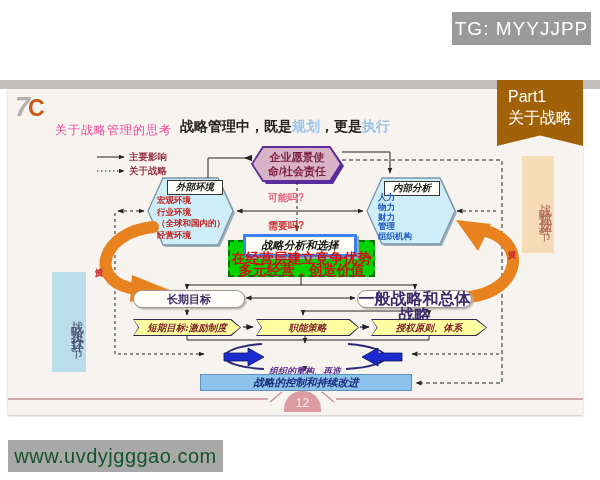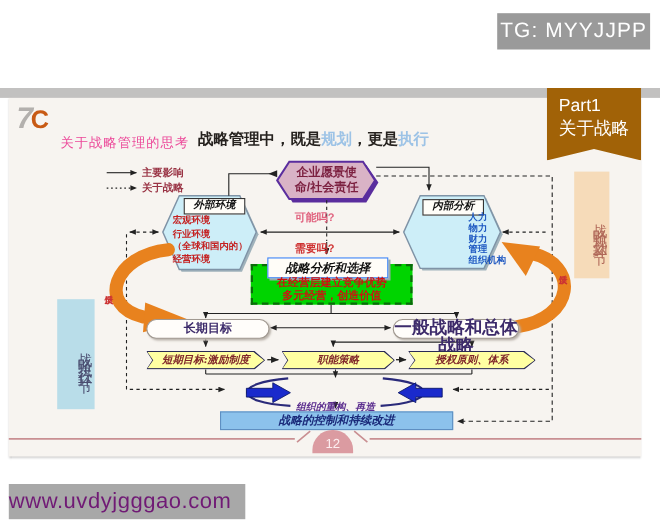--- a/index.html
+++ b/index.html
@@ -27,32 +27,32 @@
   .title .blue{color:#9dc3e6;}
   
   .lg{font-size:9.5px;font-weight:bold;color:#993344;}
   .lg1{left:129px;top:151px;} .lg2{left:129px;top:165px;}
   
   .tagbox{background:#fffdf8;border:1px solid #333;font-family:Liberation Serif, serif;
           font-style:italic;font-weight:bold;font-size:9.5px;text-align:center;color:#111;}
   .ext-label{left:167px;top:180px;width:54px;height:13px;line-height:13px;}
   .int-label{left:384px;top:181px;width:54px;height:13px;line-height:13px;}
   .ext-lines{left:157px;top:195px;width:78px;font-size:8.5px;font-weight:bold;color:#c42020;line-height:11.5px;}
-  .int-lines{left:378px;top:193px;width:70px;font-size:8.5px;font-weight:bold;color:#1a55c0;line-height:9.8px;margin-left:48px;}
+  .int-lines{left:378px;top:193px;width:70px;font-size:8.5px;font-weight:bold;color:#1a55c0;line-height:9.8px;}
   .vision-text{left:251px;top:150px;width:92px;text-align:center;font-size:11px;font-weight:bold;
                color:#7b1f3f;line-height:14px;}
   .q1{left:268px;top:191px;font-size:10px;font-weight:bold;color:#e0627e;}
   .q2{left:268px;top:219px;font-size:10px;font-weight:bold;color:#cf3333;}
   
-  .analysis{left:243px;top:234px;width:108px;height:17px;background:#fffdf8;border:1px solid #3b82f6;
+  .analysis{left:243px;top:234px;width:108px;height:17px;background:#fffdf8;border:3px solid #3b82f6;
             box-shadow:2px 2px 0 #9aa;font-family:"DejaVu Serif",serif;font-style:italic;font-weight:bold;
             font-size:11px;line-height:17px;text-align:center;color:#101010;}
   .green-box{left:228px;top:240px;width:147px;height:37px;background:#00d400;
              border:2px dashed #0b6b0b;box-sizing:border-box;}
-  .green-text{left:228px;top:252px;width:147px;text-align:center;font-size:10px;font-weight:bold;
+  .green-text{left:228px;top:252px;width:147px;text-align:center;font-size:14px;font-weight:bold;
               color:#d01010;line-height:12px;}
   
   .rbox{background:#fffdfa;border:1px solid #a09890;border-radius:9px;box-shadow:1.5px 1.5px 2px #b9b2aa;
         text-align:center;font-weight:bold;color:#3d2b6b;}
   .longterm{left:133px;top:290px;width:110px;height:16px;font-size:11px;line-height:16px;}
   .general{left:357px;top:290px;width:113px;height:16px;font-size:16px;line-height:16px;}
   
   .banner{height:17px;background:#2a2a55;
           clip-path:polygon(0 0,91% 0,100% 50%,91% 100%,0 100%,5% 50%);}
   .banner-in{position:absolute;inset:1px;background:#ffffa2;
@@ -70,22 +70,22 @@
   .vtext{writing-mode:vertical-rl;text-orientation:upright;letter-spacing:5px;font-size:13px;}
   .side-left{left:52px;top:272px;width:34px;height:100px;background:#b9dde9;color:#4a4d70;
              text-align:center;padding-top:6px;box-sizing:border-box;}
   .side-right{left:522px;top:156px;width:32px;height:97px;background:#f6dbb9;color:#b06858;
               text-align:center;padding-top:6px;box-sizing:border-box;}
   .fb{writing-mode:vertical-rl;text-orientation:upright;font-size:8px;font-weight:bold;color:#cc3333;}
   .fb-l{left:92px;top:262px;} .fb-r{left:505px;top:244px;}
   
   .badge{left:284px;top:391px;width:37px;height:21px;background:#db9ba1;border-radius:18px 18px 0 0;
          color:#fdeef0;font-size:12px;text-align:center;line-height:24px;}
-  .watermark{left:8px;top:440px;width:215px;height:32px;background:#a8a8a8;color:#701a75;
-             font-size:20px;line-height:32px;text-align:left;letter-spacing:.5px;}
+  .watermark{left:8px;top:440px;width:215px;height:32px;background:#a8a8a8;color:#14532d;
+             font-size:20px;line-height:32px;text-align:center;letter-spacing:.5px;}
   svg.overlay{position:absolute;left:0;top:0;pointer-events:none;}
 </style>
 </head>
 <body>
 
 <div style="position:relative;width:509px;height:480px;">
 
   <div class="abs tg-box">TG: MYYJJPP</div>
 
   <div class="abs top-bar"></div>

